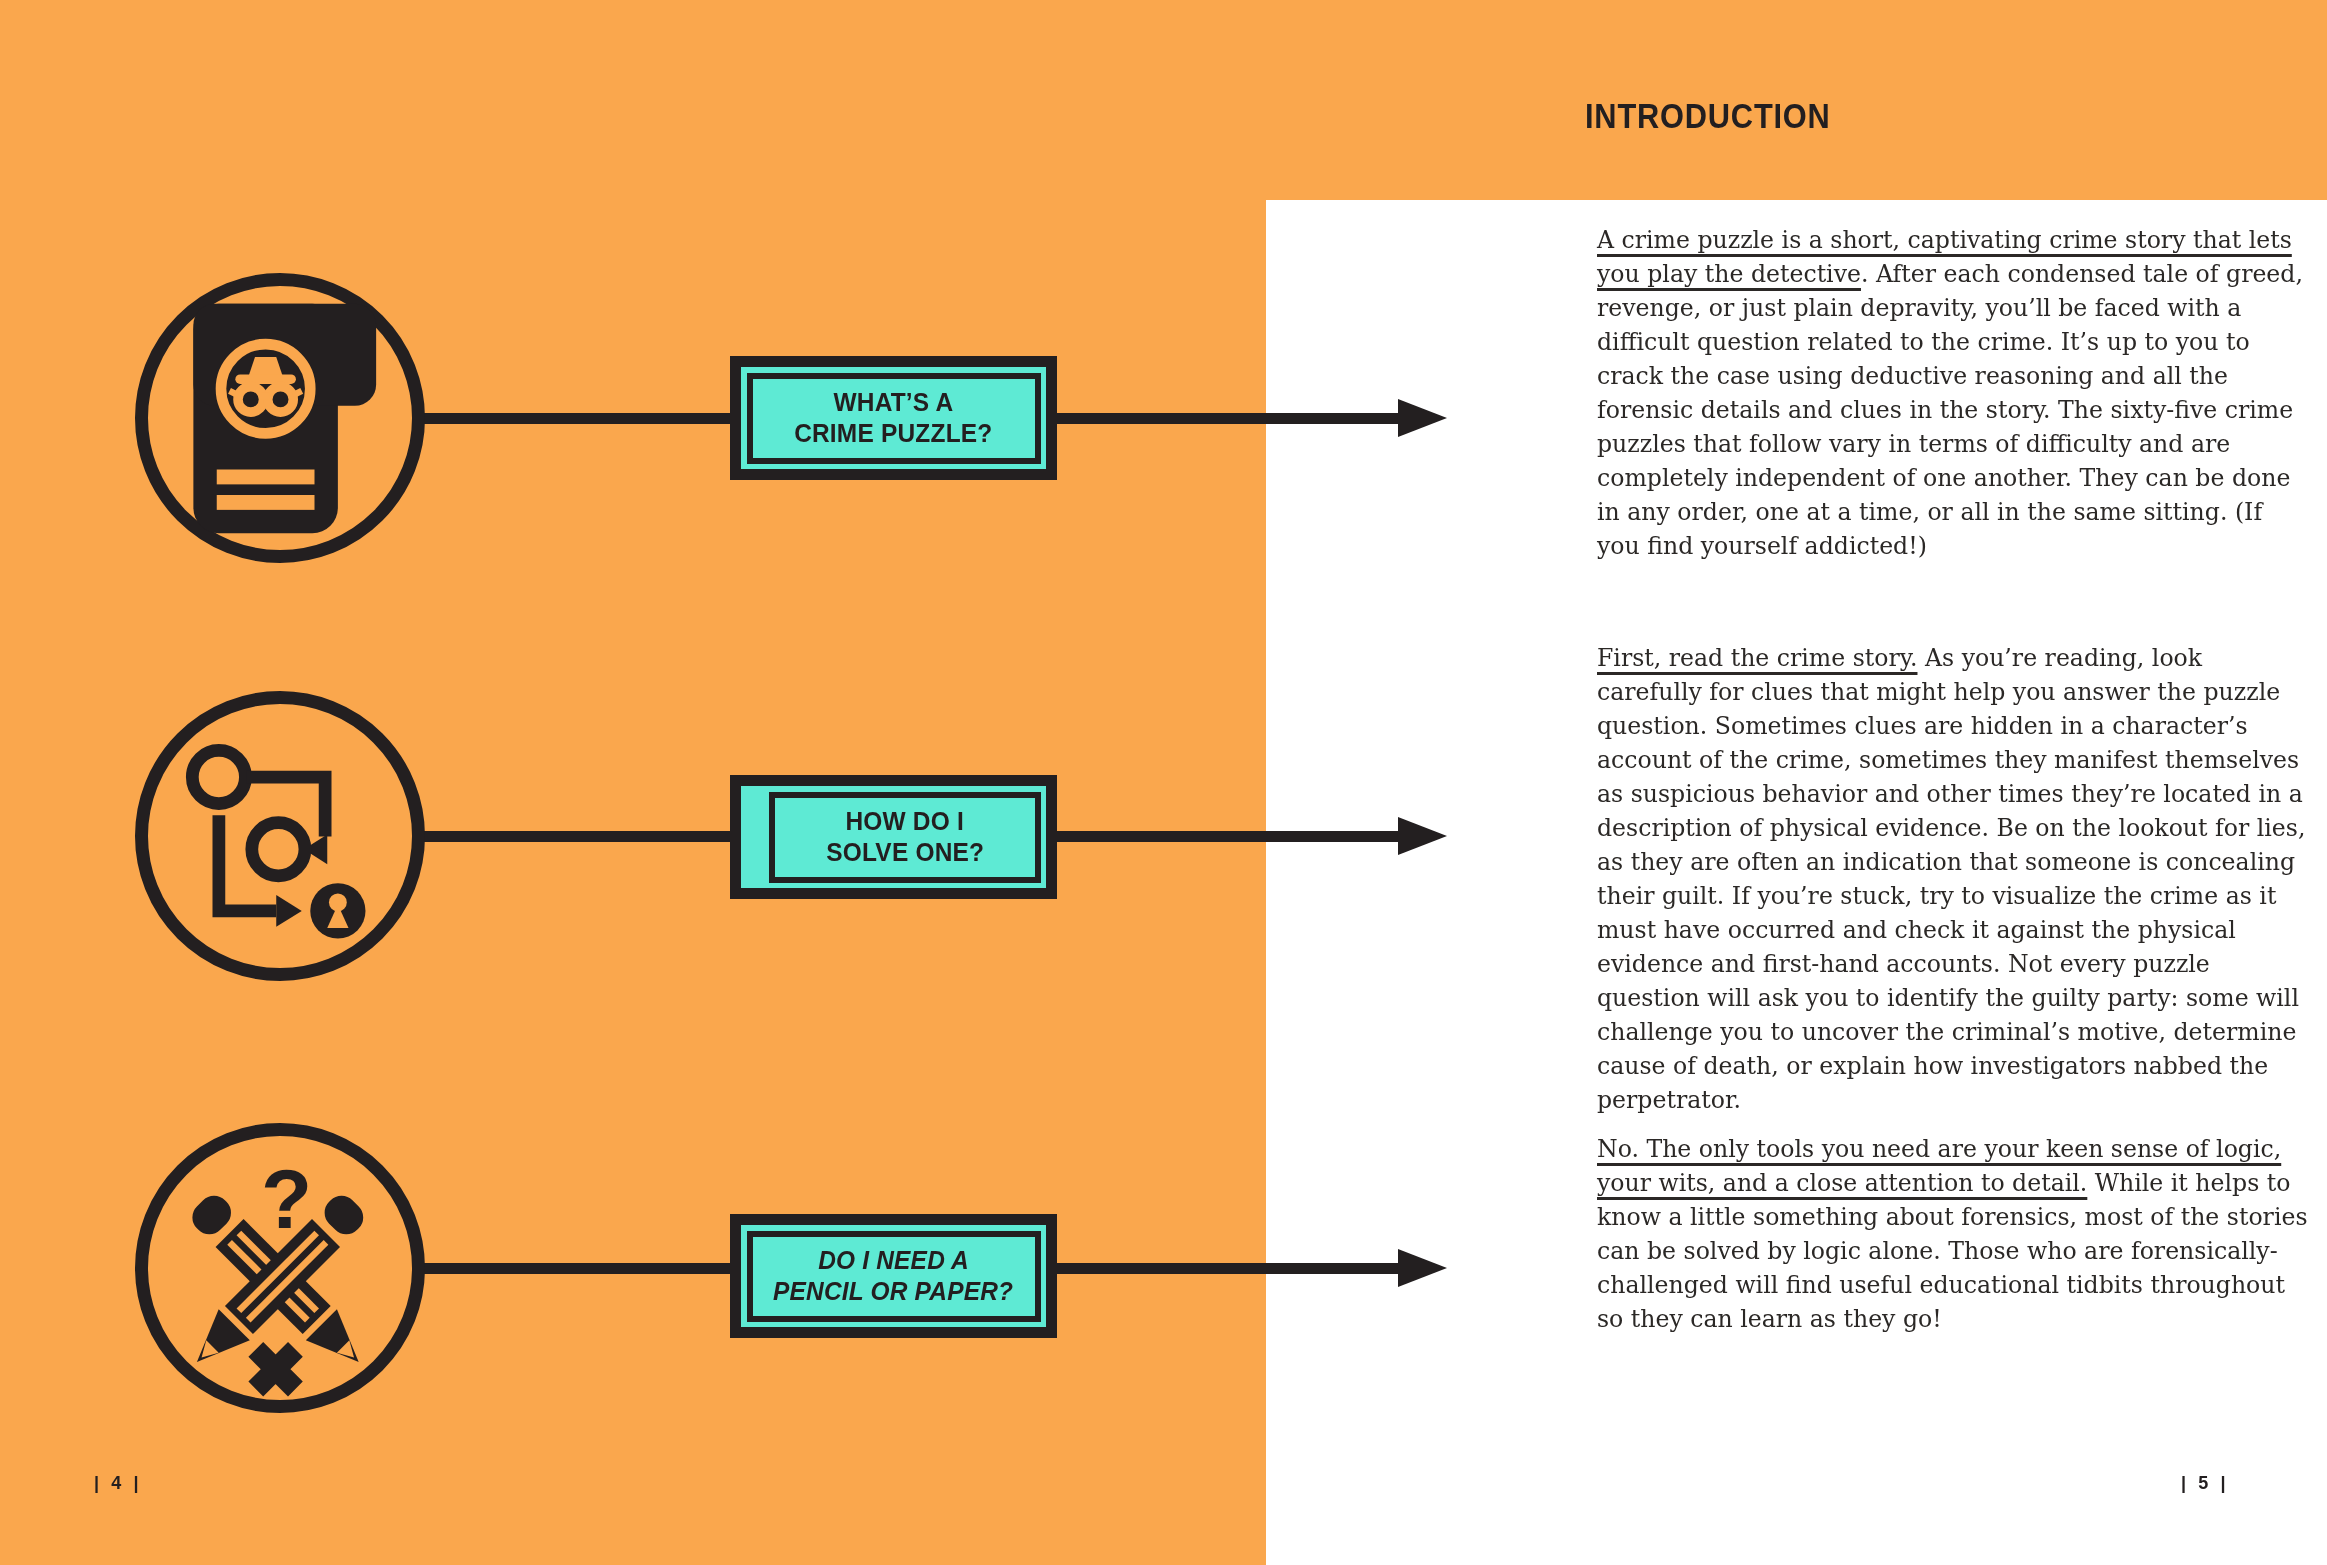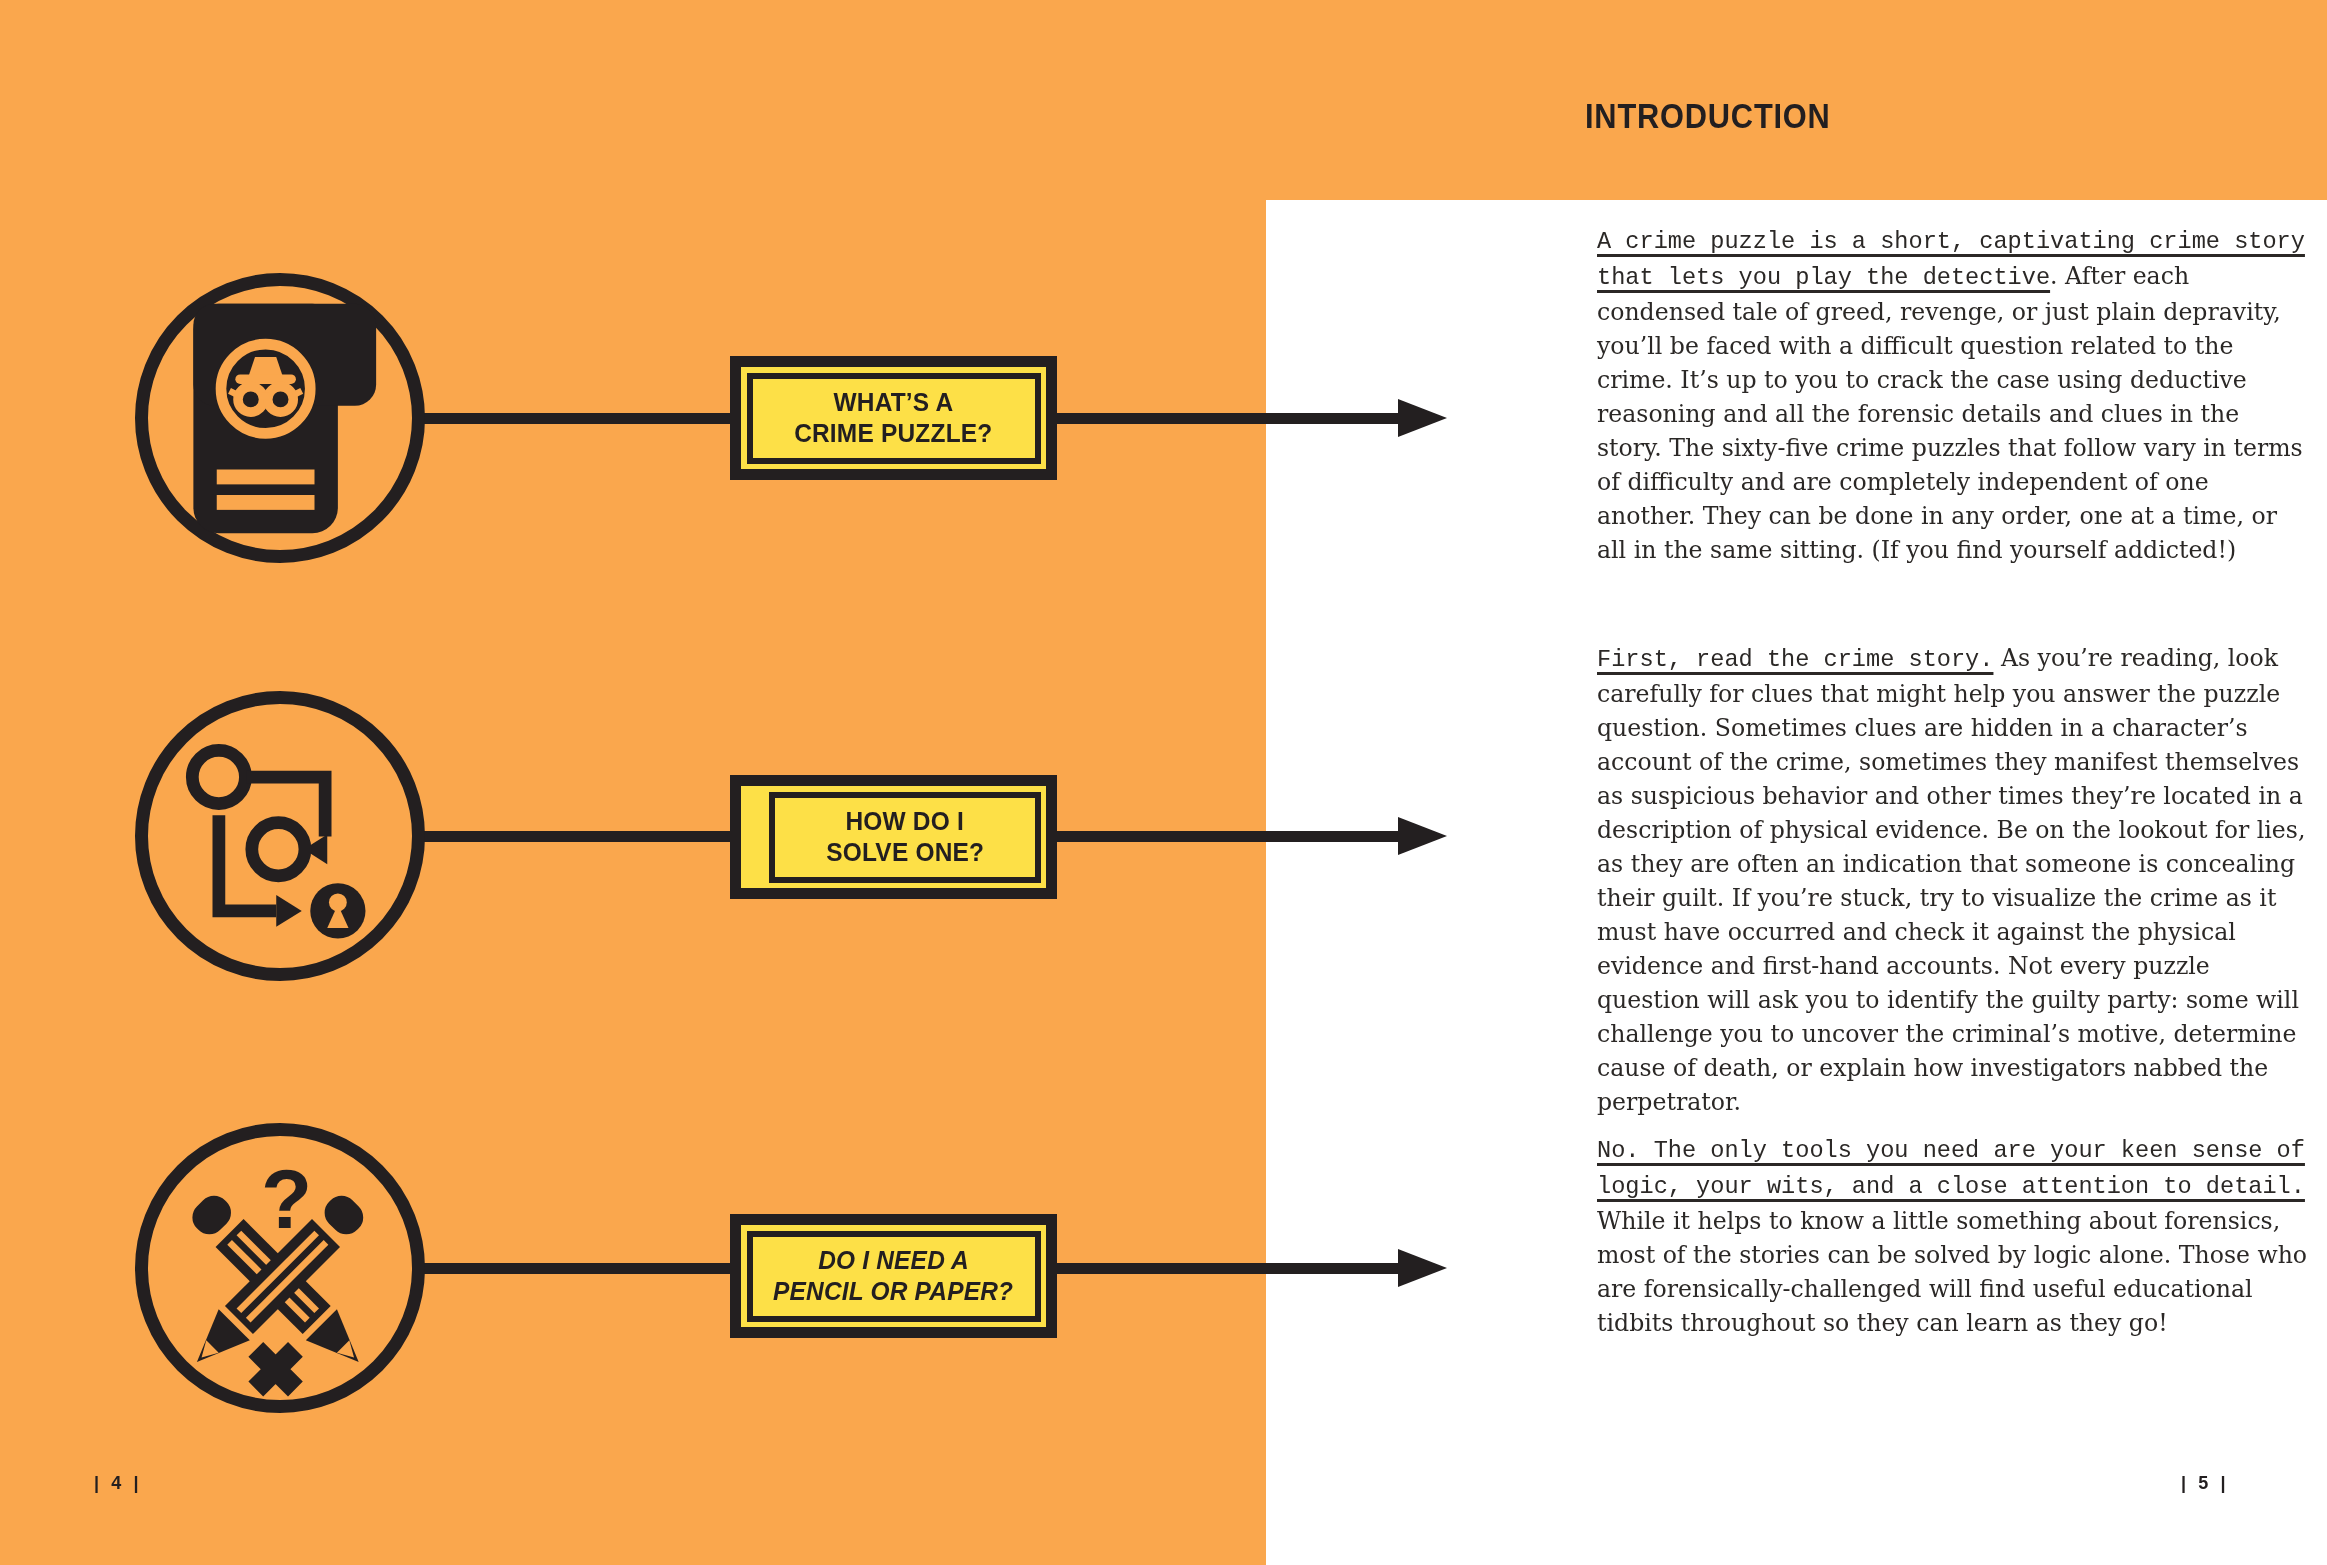--- a/index.html
+++ b/index.html
@@ -26,21 +26,21 @@
   }
   .ring {
     position:absolute; left:135px; width:264px; height:264px;
     border:13.6px solid #231F20; border-radius:50%;
     background:#FAA74D; z-index:2;
     display:flex; align-items:center; justify-content:center;
   }
   .qbox {
     position:absolute; left:730px; width:327px; height:124px;
     box-sizing:border-box; border:11.8px solid #231F20;
-    background:#fde047; padding:5.5px; z-index:2;
+    background:#5eead4; padding:5.5px; z-index:2;
   }
   .qbox-inner {
     width:100%; height:100%; box-sizing:border-box;
     border:6.4px solid #231F20;
     display:flex; flex-direction:column;
     align-items:center; justify-content:center; text-align:center;
   }
   .qbox-label {
     font-weight:bold; font-size:25.5px; line-height:31px;
     letter-spacing:0.2px; color:#231F20; white-space:nowrap;
@@ -60,21 +60,20 @@
   .para {
     position:absolute; left:1597px; width:711px;
     font-family:"DejaVu Serif", serif;
     font-size:23.6px; line-height:34px; color:#2B2826; z-index:3;
   }
   .p1{top:223px;} .p2{top:625px;margin-top:16px;} .p3{top:1132px;}
   .lead-underline {
     text-decoration:underline;
     text-decoration-thickness:2.7px;
     text-underline-offset:5.5px;
-    font-family:Liberation Mono, monospace;
   }
   .page-number {
     position:absolute; font-weight:bold; font-size:18px;
     letter-spacing:3.6px; color:#231F20; z-index:3; white-space:nowrap;
   }
   .pn-left{left:94px; top:1473px;}
   .pn-right{left:2181px; top:1473px;}
 </style>
 </head>
 <body>

